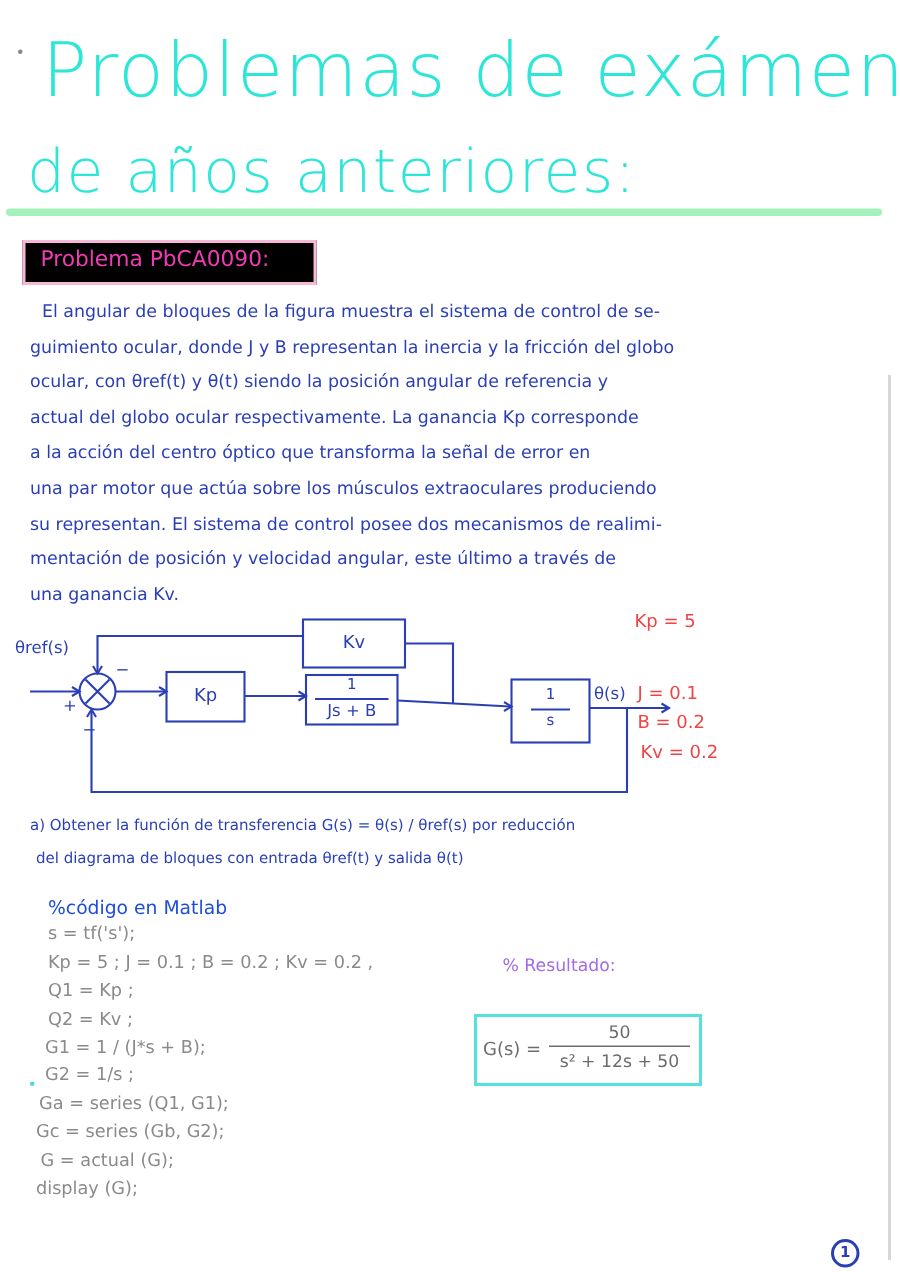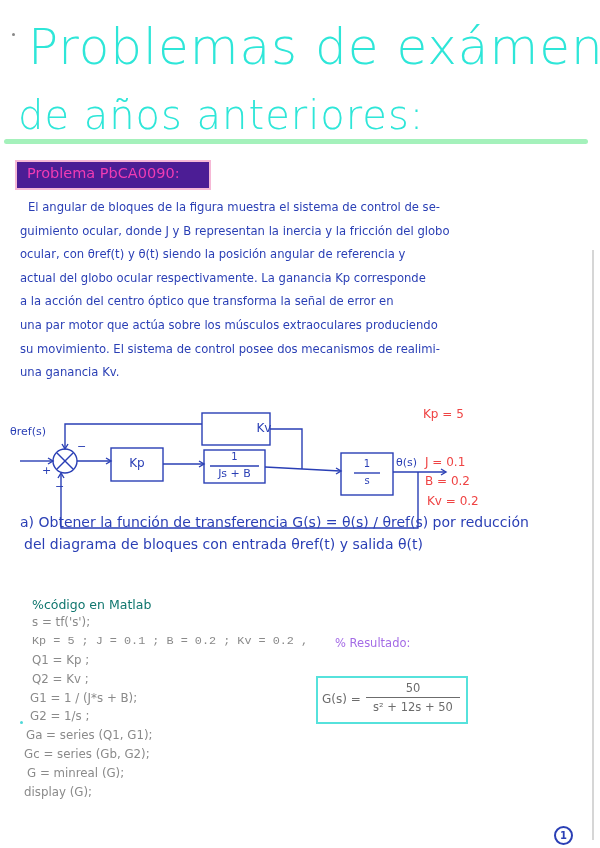--- a/index.html
+++ b/index.html
@@ -13,41 +13,41 @@
       font-weight: 200; letter-spacing: 1px; white-space: nowrap;
     }
     .title1 { top: 18px; font-size: 50px; }
     .title2 { top: 92px; font-size: 40px; left: 18px; }
     .green-rule {
       position: absolute; left: 4px; top: 139px; width: 584px; height: 5px;
       background: #9af0b4; border-radius: 3px; opacity: 0.9;
     }
     .problem-box {
       position: absolute; left: 15px; top: 160px; width: 192px; height: 26px;
-      border: 2px solid #f6b8d6; background: #4c1d95;
+      border: 2px solid #f6b8d6; background: #000000;
     }
     .problem-label {
       position: absolute; left: 10px; top: 3px; color: #f03cb4; font-size: 14.5px; white-space: nowrap;
     }
     .statement { position: absolute; left: 20px; top: 196px; width: 556px; color: #2a3fb5; font-size: 11.6px; }
     .statement .ln { display: block; height: 23.6px; line-height: 23.6px; white-space: nowrap; }
     .statement .ln.first { padding-left: 8px; }
 
     .diagram { position: absolute; left: 0; top: 400px; width: 600px; height: 130px; }
     .diagram svg { position: absolute; left: 0; top: 0; }
     .dlabel { position: absolute; color: #2a3fb5; font-size: 11px; white-space: nowrap; }
     .block-label { position: absolute; color: #2a3fb5; font-size: 12px; text-align: center; }
     .params { position: absolute; left: 417px; top: 405px; color: #ef4444; font-size: 12px; }
     .params .p { height: 19.5px; line-height: 19.5px; white-space: nowrap; }
 
-    .question { position: absolute; left: 20px; top: 511px; width: 560px; color: #2a3fb5; font-size: 14px; }
+    .question { position: absolute; left: 20px; top: 540px; width: 560px; color: #2a3fb5; font-size: 10px; }
     .question .ln { display: block; height: 22px; line-height: 22px; white-space: nowrap; }
     .question .ln.second { padding-left: 4px; }
 
-    .code-header { position: absolute; left: 32px; top: 597px; color: #0f766e; font-size: 12.5px; }
+    .code-header { position: absolute; left: 32px; top: 597px; color: #1d4ed8; font-size: 12.5px; }
     .code { position: absolute; left: 24px; top: 613px; color: #8a8a8a; font-size: 11.8px; font-family: "DejaVu Sans", sans-serif; }
     .code .cl { height: 18.9px; line-height: 18.9px; white-space: nowrap; }
 
     .result-header { position: absolute; left: 335px; top: 636px; color: #a46be6; font-size: 11.5px; }
     .result-box {
       position: absolute; left: 316px; top: 676px; width: 148px; height: 44px;
       border: 2px solid #56e2dc;
     }
     .result-lhs { position: absolute; left: 4px; top: 14px; color: #6c6c6c; font-size: 12px; white-space: nowrap; }
     .frac { position: absolute; left: 48px; top: 2px; width: 94px; text-align: center; color: #6c6c6c; font-size: 11.5px; }
@@ -75,21 +75,22 @@
     <span class="problem-label">Problema PbCA0090:</span>
   </div>
 
   <div class="statement">
     <span class="ln first">El angular de bloques de la figura muestra el sistema de control de se-</span>
     <span class="ln">guimiento ocular, donde J y B representan la inercia y la fricción del globo</span>
     <span class="ln">ocular, con θref(t) y θ(t) siendo la posición angular de referencia y</span>
     <span class="ln">actual del globo ocular respectivamente. La ganancia Kp corresponde</span>
     <span class="ln">a la acción del centro óptico que transforma la señal de error en</span>
     <span class="ln">una par motor que actúa sobre los músculos extraoculares produciendo</span>
-    <span class="ln">su movimiento. El sistema de control posee dos mecanismos de realimi-</span>
+    <span class="ln">su representan. El sistema de control posee dos mecanismos de realimi-</span>
+    <span class="ln">mentación de posición y velocidad angular, este último a través de</span>
     <span class="ln">una ganancia Kv.</span>
   </div>
 
   <div class="diagram">
     <svg width="600" height="130" viewBox="0 0 600 130">
       <g stroke="#2a3fb5" stroke-width="1.4" fill="none">
 
         <line x1="20" y1="61" x2="52" y2="61"></line>
         <polyline points="48,58 53,61 48,64"></polyline>
 
@@ -129,21 +130,21 @@
 
         <line x1="354" y1="73" x2="380" y2="73"></line>
       </g>
     </svg>
     <span class="dlabel" style="left:10px;top:25px;">θref(s)</span>
     <span class="dlabel" style="left:42px;top:64px;">+</span>
     <span class="dlabel" style="left:77px;top:40px;">−</span>
     <span class="dlabel" style="left:55px;top:80px;">−</span>
 
     <div class="block-label" style="left:111px;top:56px;width:52px;">Kp</div>
-    <div class="block-label" style="left:202px;top:21px;width:68px;margin-left:28px;">Kv</div>
+    <div class="block-label" style="left:202px;top:21px;width:68px;">Kv</div>
     <div class="block-label" style="left:204px;top:51px;width:61px;font-size:10px;">1</div>
     <div class="block-label" style="left:204px;top:67px;width:61px;font-size:11px;">Js + B</div>
     <div class="block-label" style="left:341px;top:58px;width:52px;font-size:10px;">1</div>
     <div class="block-label" style="left:341px;top:75px;width:52px;font-size:10px;">s</div>
     <span class="dlabel" style="left:396px;top:56px;">θ(s)</span>
   </div>
 
   <div class="params">
     <div class="p" style="padding-left:6px;">Kp = 5</div>
     <div class="p" style="padding-left:8px;margin-top:28px;">J = 0.1</div>
@@ -152,28 +153,28 @@
   </div>
 
   <div class="question">
     <span class="ln">a) Obtener la función de transferencia G(s) = θ(s) / θref(s) por reducción</span>
     <span class="ln second">del diagrama de bloques con entrada θref(t) y salida θ(t)</span>
   </div>
 
   <div class="code-header">%código en Matlab</div>
   <div class="code">
     <div class="cl" style="padding-left:8px;">s = tf('s');</div>
-    <div class="cl" style="padding-left:8px;font-family:Liberation Mono, monospace;">Kp = 5 ; J = 0.1 ; B = 0.2 ; Kv = 0.2 ,</div>
+    <div class="cl" style="padding-left:8px;">Kp = 5 ; J = 0.1 ; B = 0.2 ; Kv = 0.2 ,</div>
     <div class="cl" style="padding-left:8px;">Q1 = Kp ;</div>
     <div class="cl" style="padding-left:8px;">Q2 = Kv ;</div>
     <div class="cl" style="padding-left:6px;">G1 = 1 / (J*s + B);</div>
     <div class="cl" style="padding-left:6px;">G2 = 1/s ;</div>
     <div class="cl" style="padding-left:2px;">Ga = series (Q1, G1);</div>
     <div class="cl" style="padding-left:0px;">Gc = series (Gb, G2);</div>
-    <div class="cl" style="padding-left:3px;">G = minreal (G);</div>
+    <div class="cl" style="padding-left:3px;">G = actual (G);</div>
     <div class="cl" style="padding-left:0px;">display (G);</div>
   </div>
 
   <div class="result-header">% Resultado:</div>
   <div class="result-box">
     <span class="result-lhs">G(s) =</span>
     <div class="frac">
       <div class="num">50</div>
       <div class="bar"></div>
       <div class="den">s² + 12s + 50</div>

